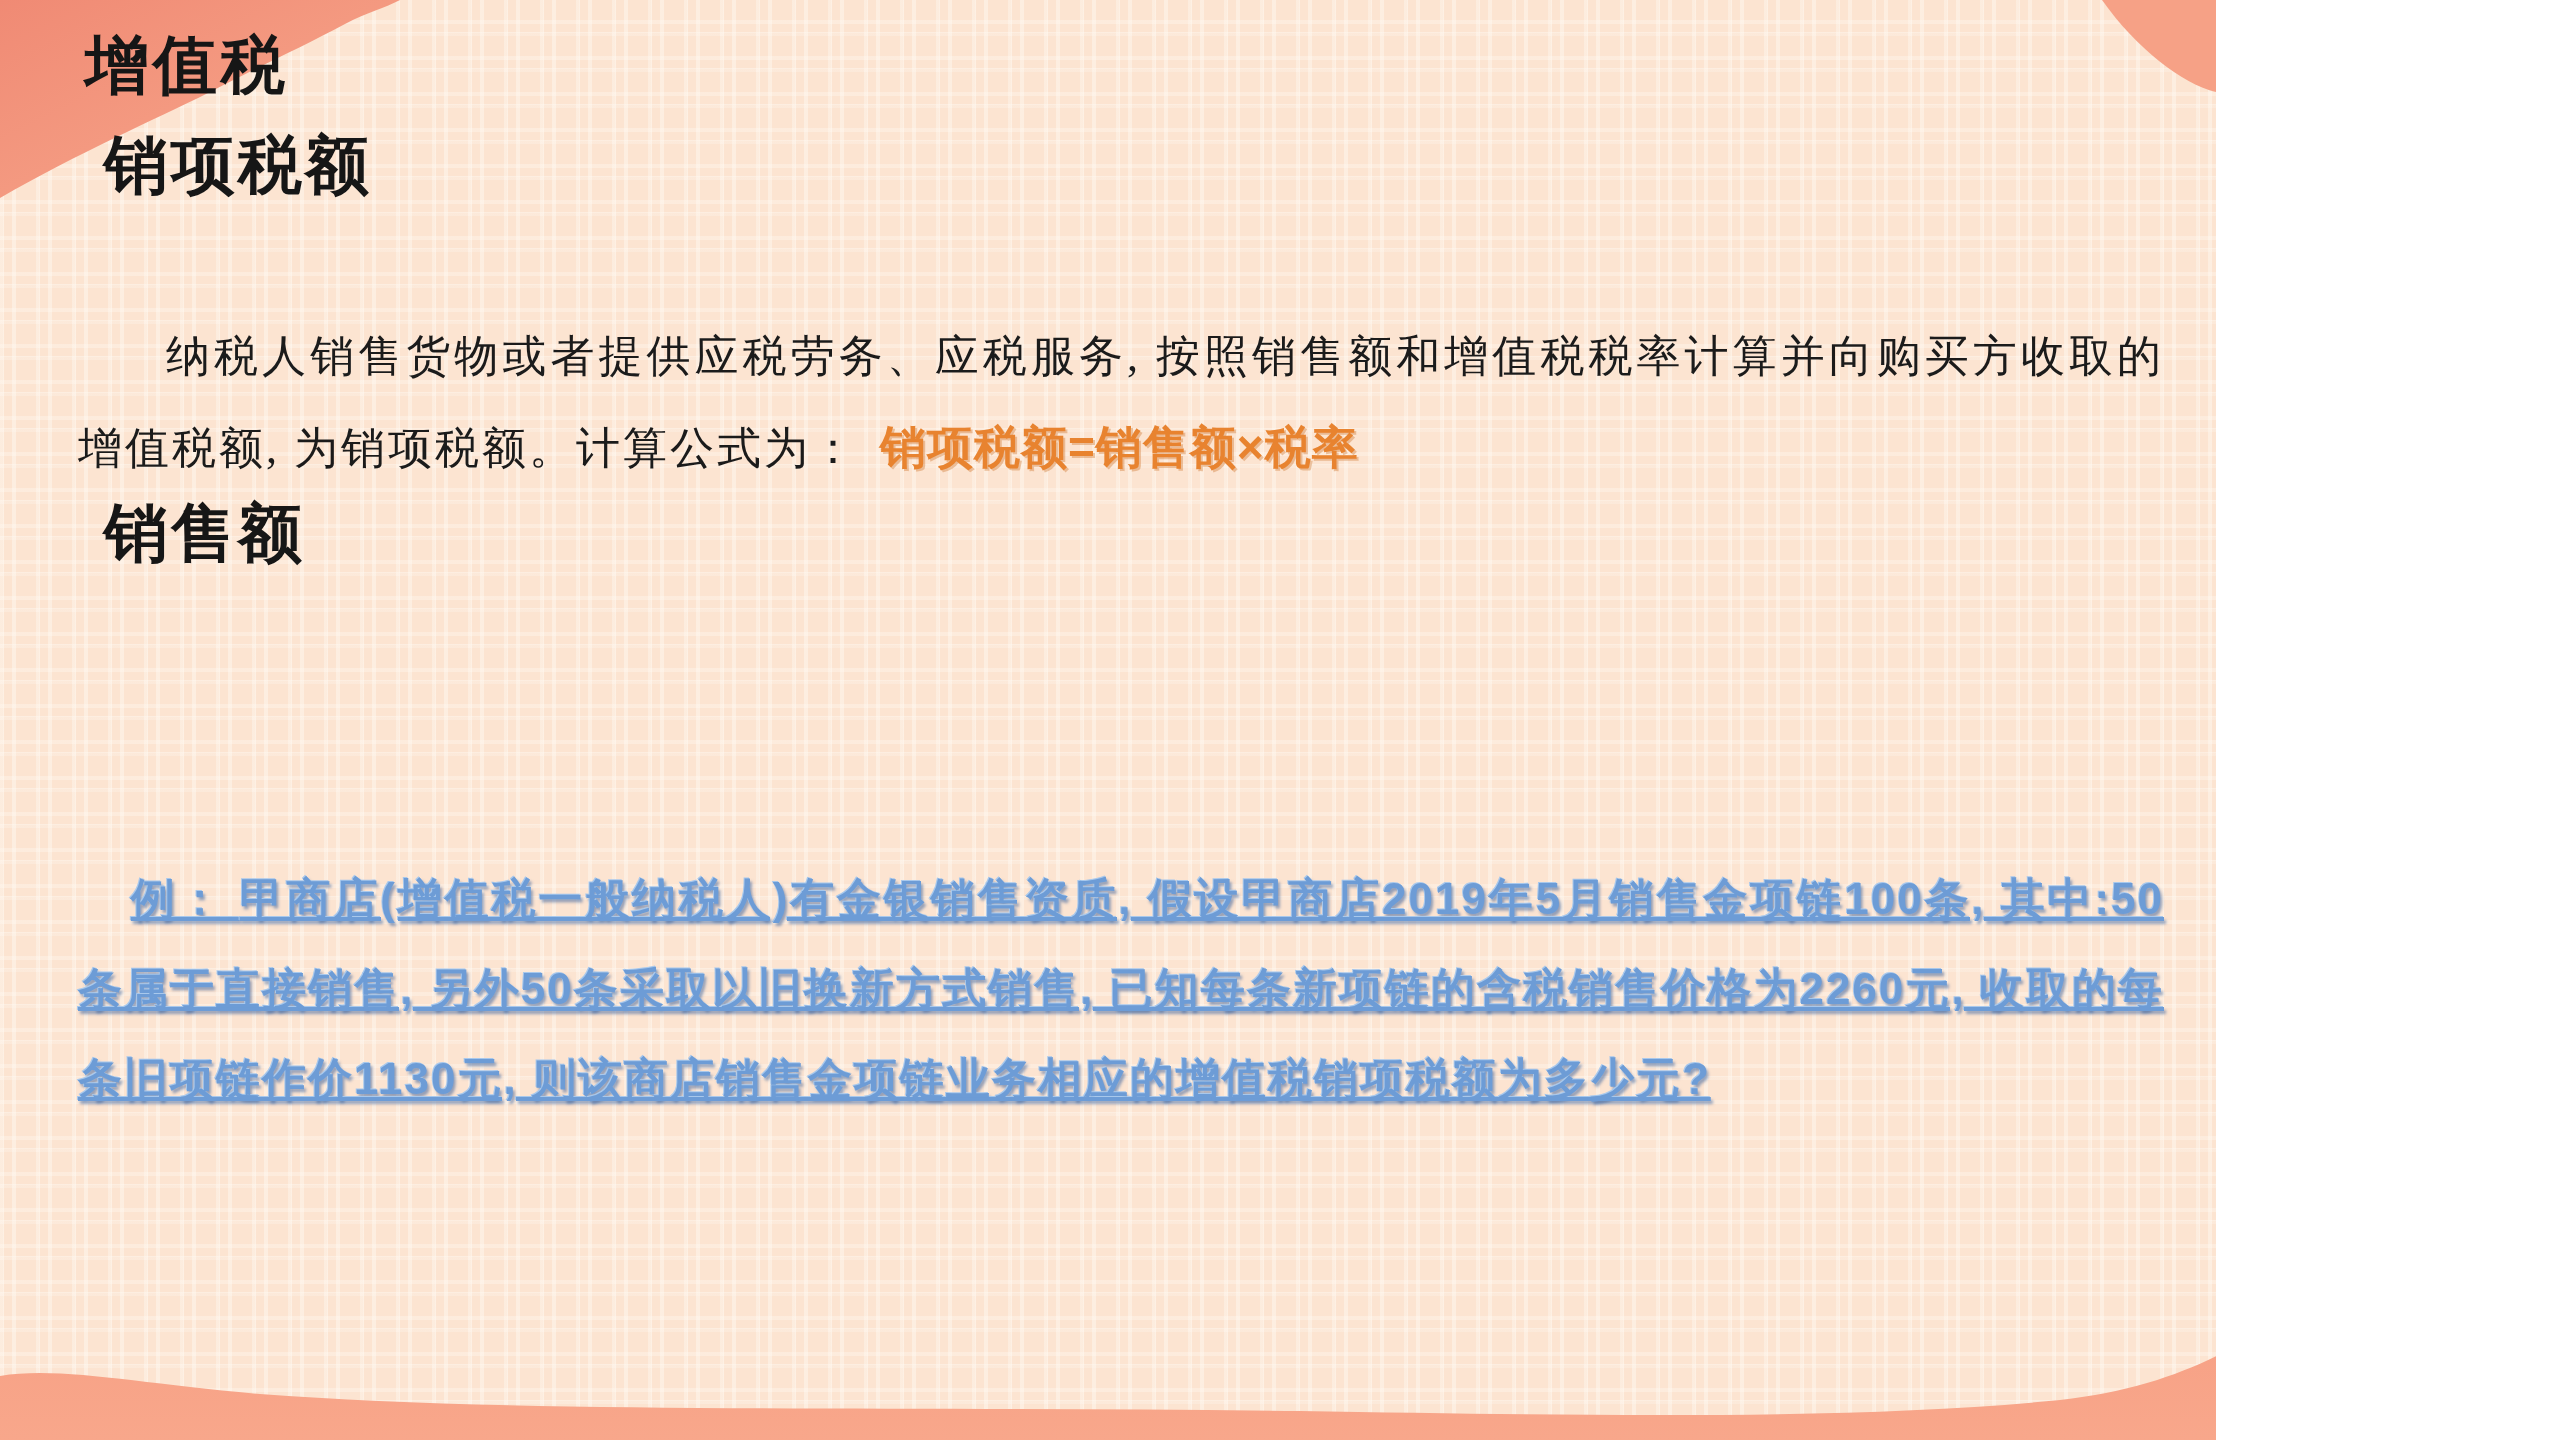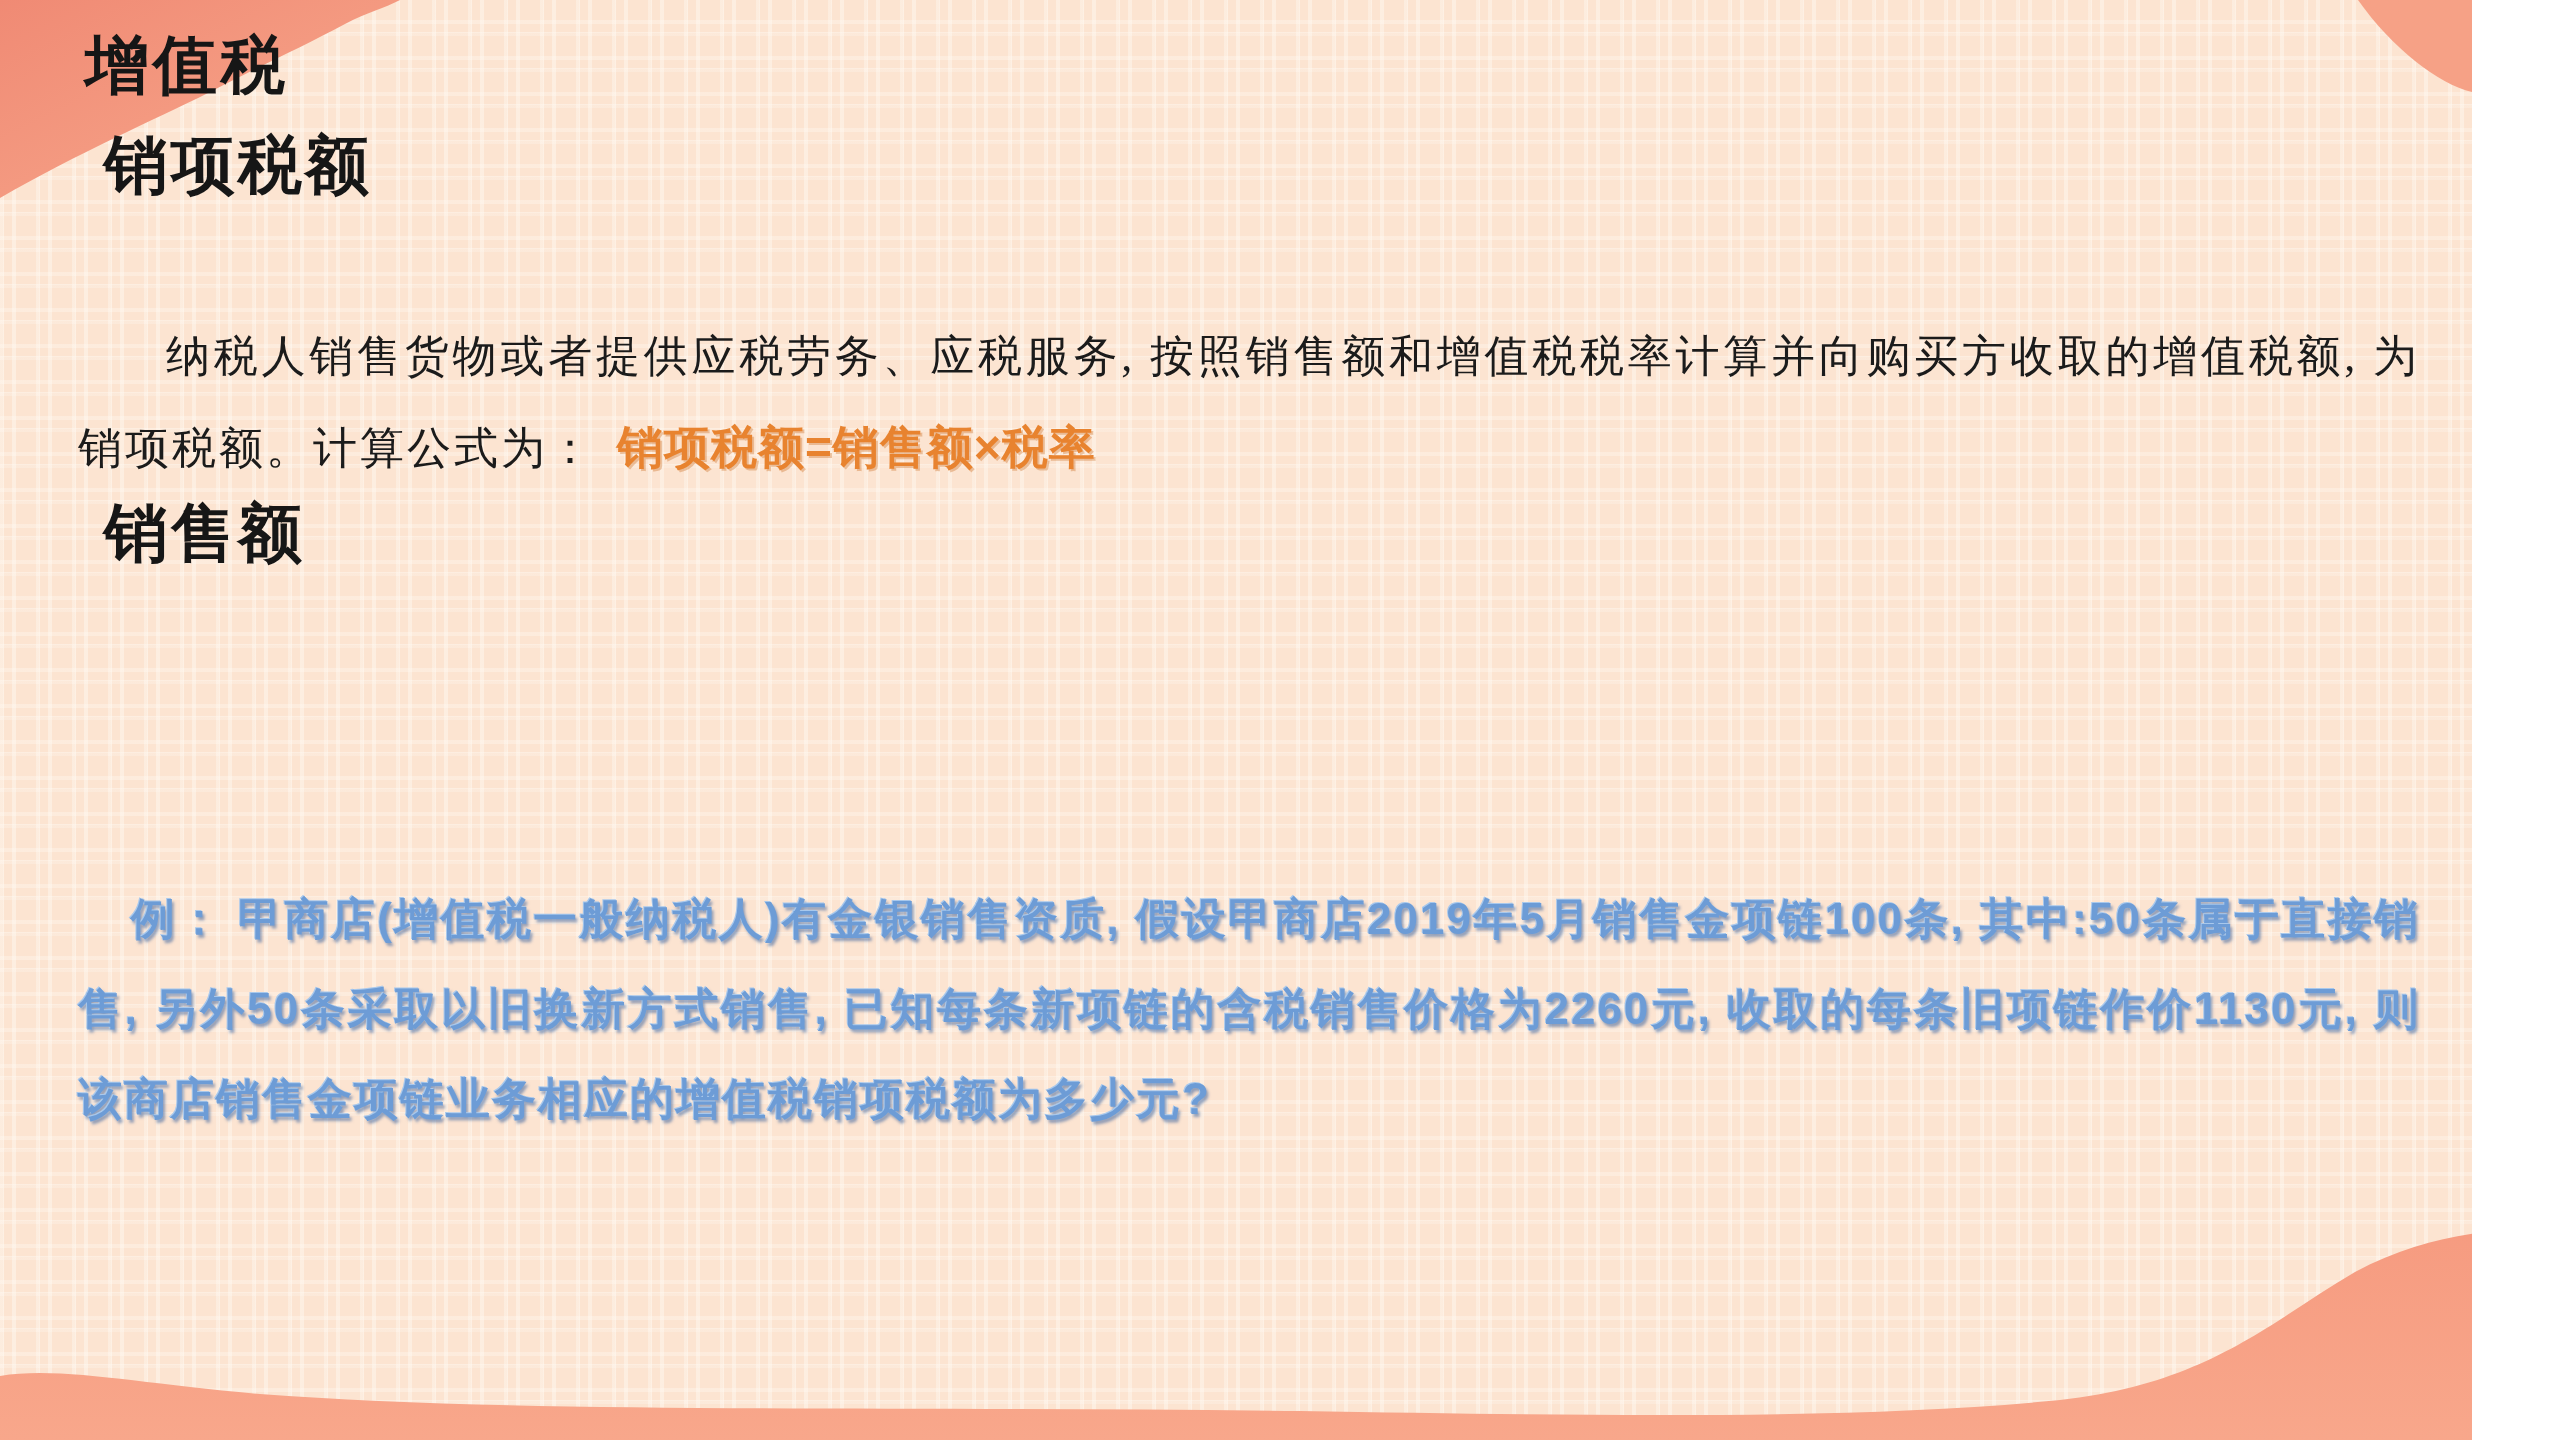--- a/index.html
+++ b/index.html
@@ -2,21 +2,21 @@
 <html><head>
 <meta charset="utf-8">
 <style>
   html, body { margin: 0; padding: 0; }
   body {
     width: 2560px; height: 1440px;
     font-family: "Liberation Serif", "DejaVu Serif", serif;
   }
   .page {
     position: relative;
-    width: 2472px; height: 1440px;
+    width: 2216px; height: 1440px;
     overflow: hidden;
     background-color: #fce4d1;
     background-image:
       repeating-linear-gradient(90deg, rgba(255,250,243,0.55) 0 4px, rgba(255,250,243,0) 4px 12px, rgba(255,250,243,0.45) 12px 16px, rgba(255,250,243,0) 16px 36px),
       repeating-linear-gradient(0deg, rgba(255,250,243,0.45) 0 4px, rgba(255,250,243,0) 4px 12px, rgba(255,250,243,0.35) 12px 16px, rgba(255,250,243,0) 16px 36px),
       repeating-linear-gradient(90deg, rgba(246,200,170,0.30) 0 3px, rgba(246,200,170,0) 3px 36px),
       repeating-linear-gradient(0deg, rgba(246,200,170,0.30) 0 3px, rgba(246,200,170,0) 3px 36px);
   }
   .deco { position: absolute; pointer-events: none; }
   .deco.tl { top: 0; left: 0; }
@@ -60,21 +60,21 @@
   .blue-par {
     position: absolute; left: 78px; right: 52px;
     margin: 0;
     font-family: "Liberation Sans", "DejaVu Sans", sans-serif;
     font-weight: bold;
     font-size: 44px; line-height: 90px;
     color: #6d9cd6; letter-spacing: 2px;
     text-align: justify;
     text-shadow: -1px -1px 0 #a8c8ec, 2px 3px 3px rgba(58,98,158,0.55);
   }
-  .example { top: 874px; text-indent: 1.2em; }
+  .example { top: 854px; text-indent: 1.2em; text-decoration: underline; }
   .analysis { top: 1122px; text-indent: 0.5em; }
 </style>
 </head>
 <body>
 
 <div class="page">
 
   <svg class="deco tl" width="440" height="200" viewBox="0 0 440 200">
     <defs>
       <linearGradient id="gTL" x1="0" y1="0" x2="1" y2="1">

